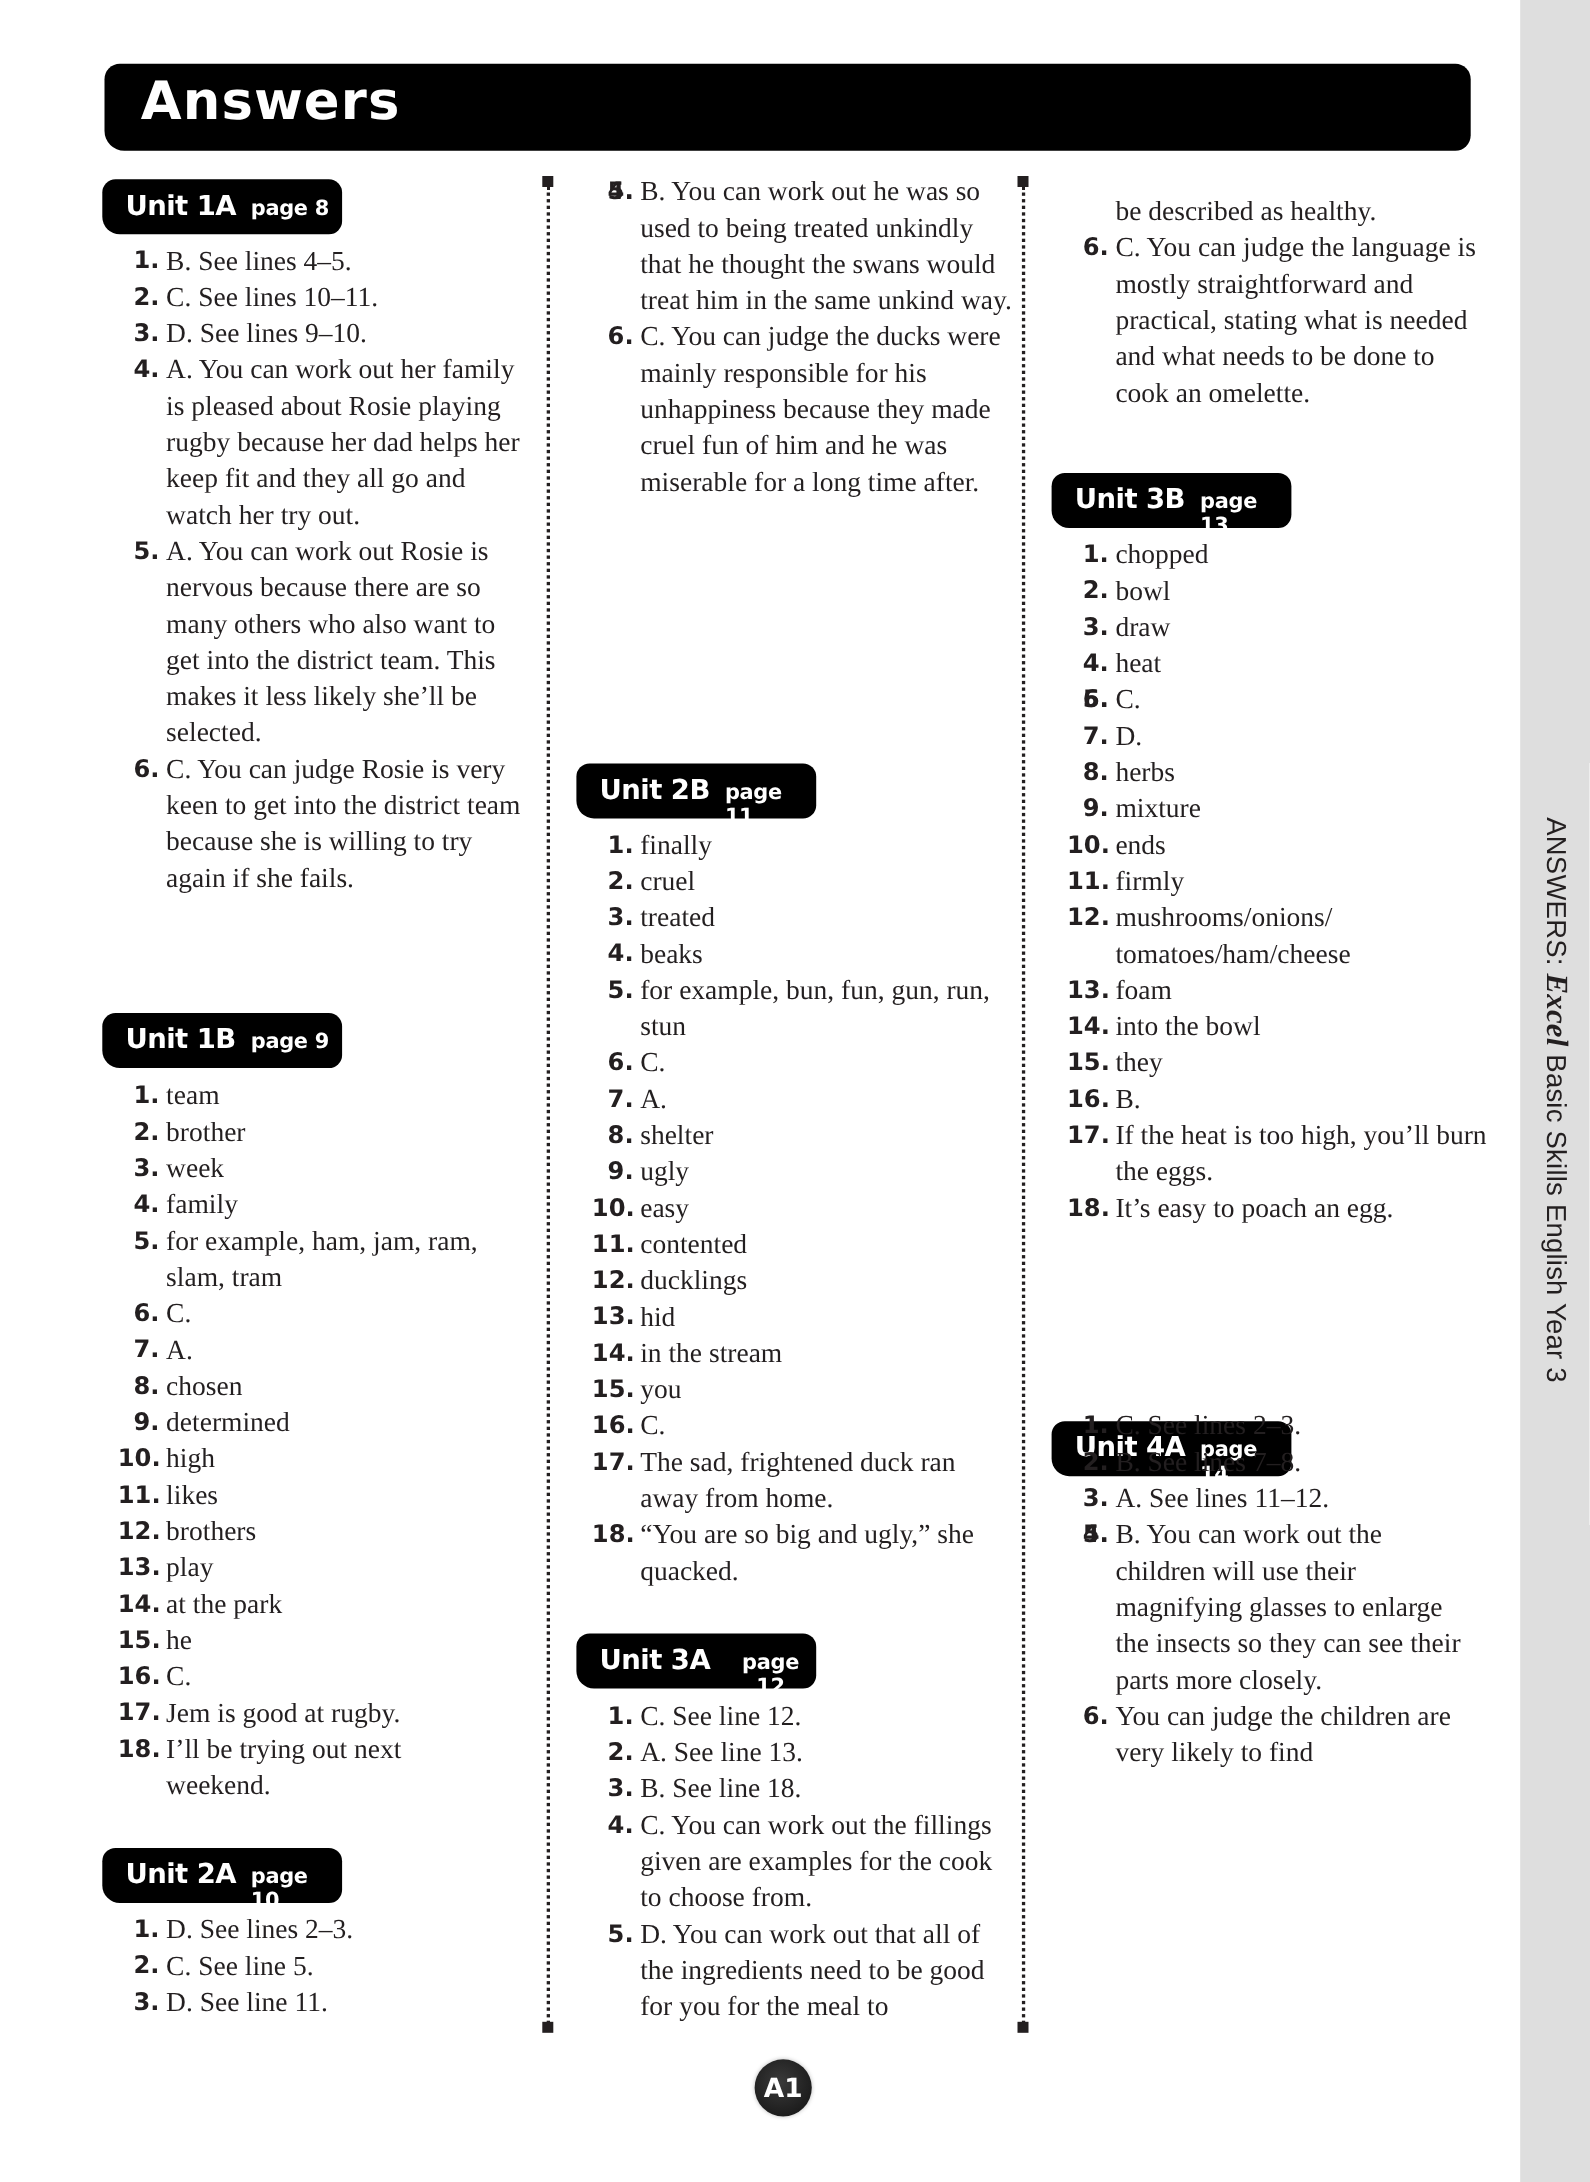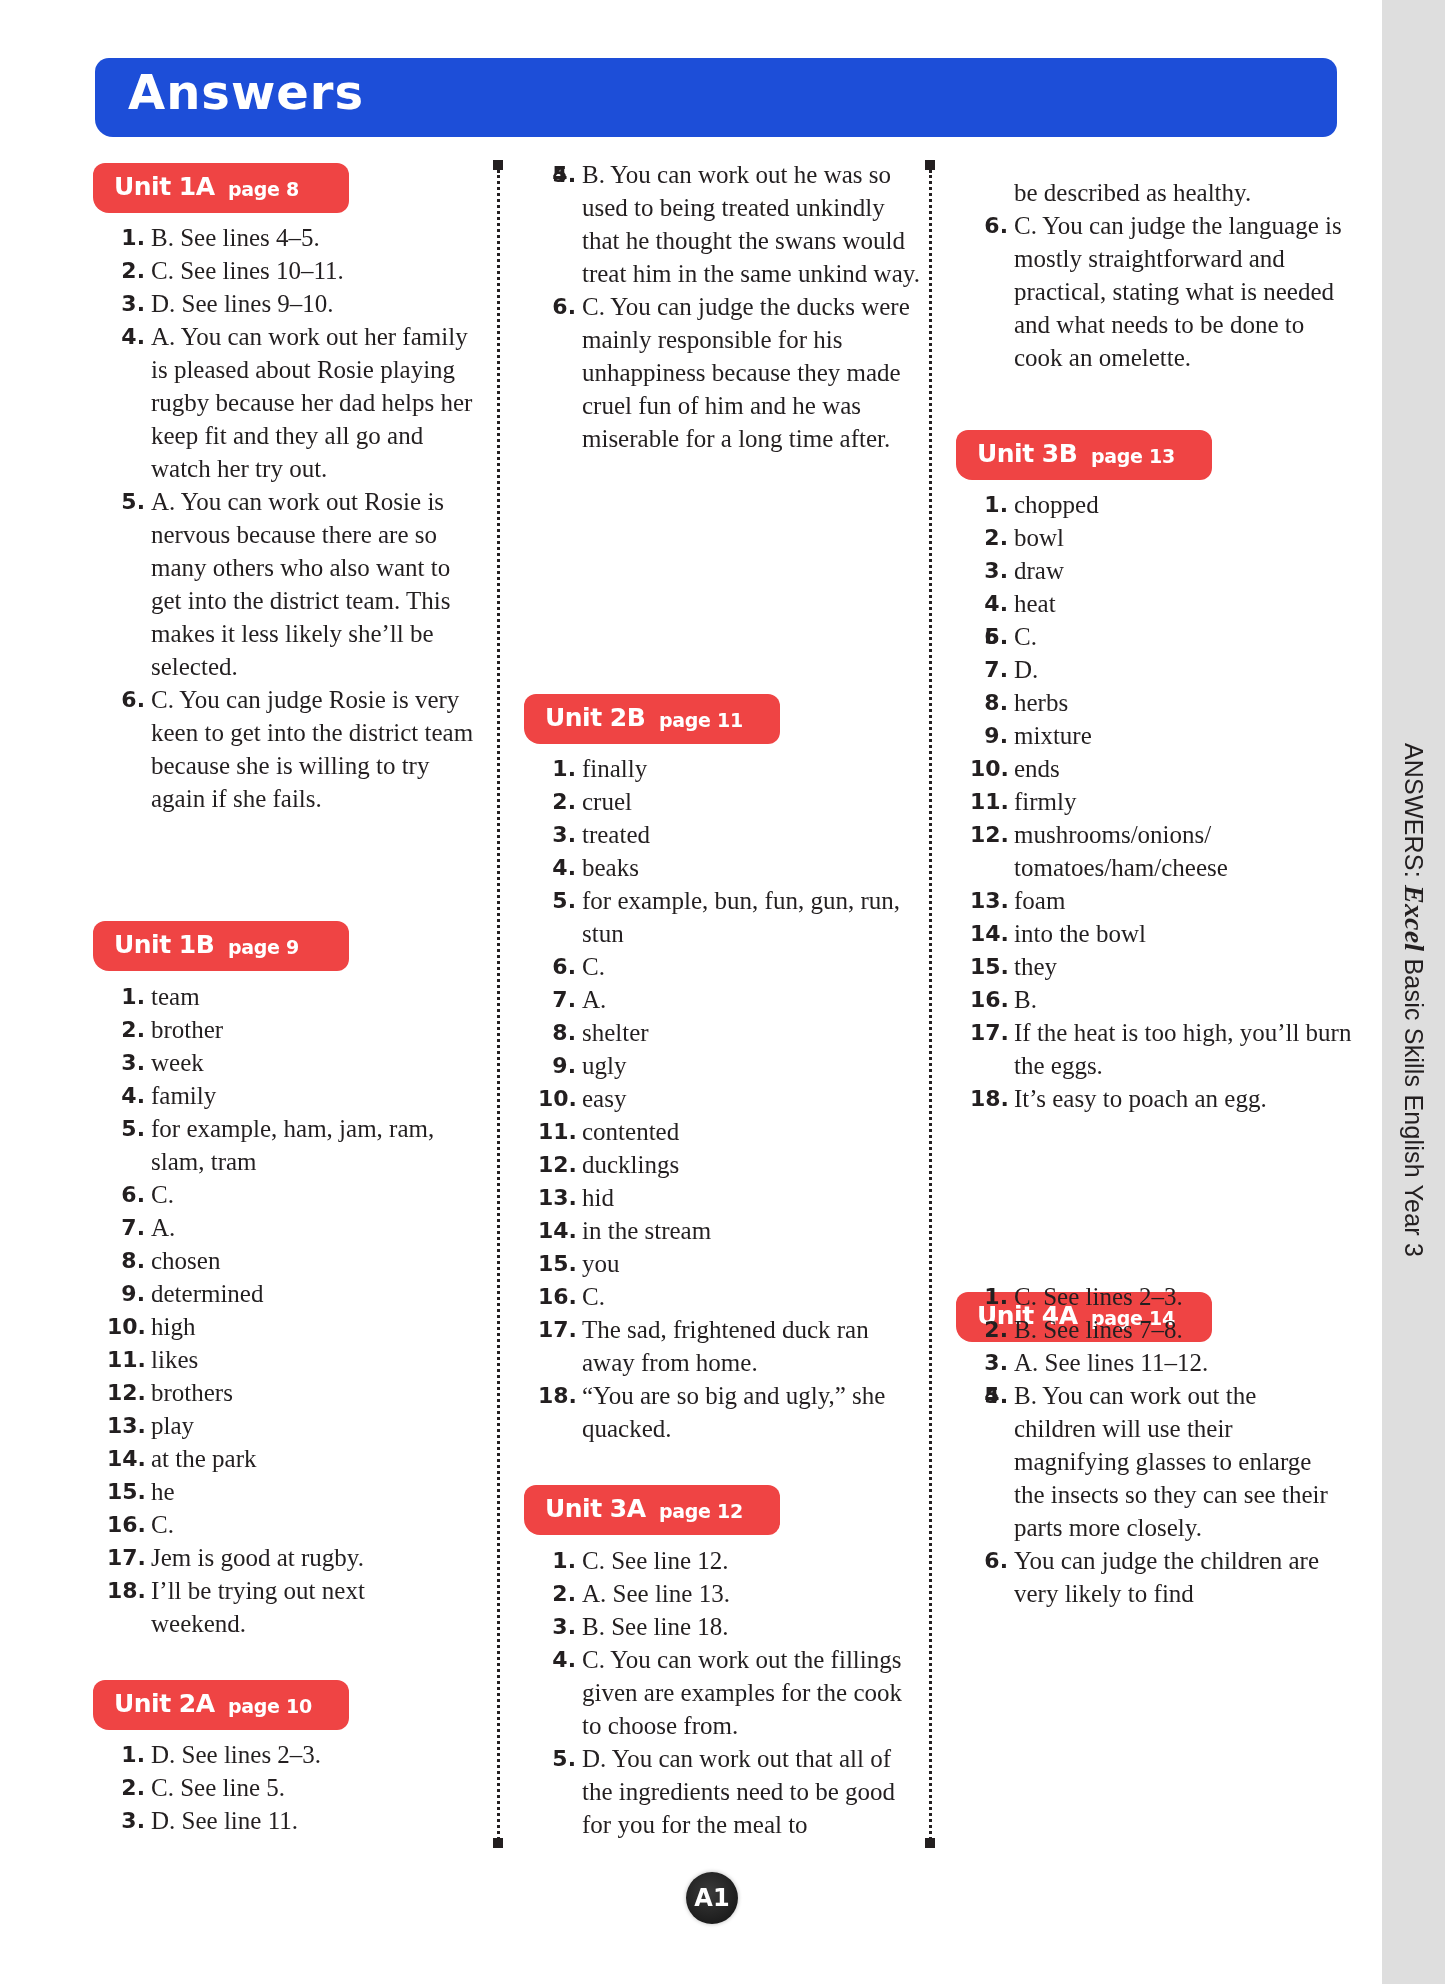--- a/index.html
+++ b/index.html
@@ -1,25 +1,25 @@
 <!DOCTYPE html>
 <html><head>
 <meta charset="utf-8">
 <style>
   html, body { margin:0; padding:0; }
   body { width:1445px; height:1984px; background:#ffffff; position:relative; overflow:hidden; font-family:"Liberation Serif", "DejaVu Serif", serif; color:#231f20; }
   .side-strip { position:absolute; left:1382px; top:0; width:63px; height:1984px; background:#dedede; }
   .side-text { position:absolute; left:1382px; top:0; width:63px; height:1984px; }
   .side-text span.rot { position:absolute; left:50%; top:1000px; transform:translate(-50%,-50%) rotate(90deg); white-space:nowrap; font-family:"Liberation Sans", "DejaVu Sans", sans-serif; font-size:25px; color:#231f20; letter-spacing:0.2px; }
   .side-text .brand { font-family:"Liberation Serif", serif; font-weight:bold; font-style:italic; font-size:28px; }
-  .header-bar { position:absolute; left:95px; top:58px; width:1242px; height:79px; background:#1d4ed8; border-radius:14px 14px 14px 18px;text-align:right; }
+  .header-bar { position:absolute; left:95px; top:58px; width:1242px; height:79px; background:#000000; border-radius:14px 14px 14px 18px;text-align:right; }
   .header-title { position:absolute; left:33px; top:6px; font-family:"DejaVu Sans", sans-serif; font-weight:bold; font-size:48px; color:#ffffff; letter-spacing:1px; }
   .divider { position:absolute; width:0; border-left:3px dotted #231f20; }
   .divider-cap { position:absolute; width:10px; height:10px; background:#231f20; }
-  .unit-header { position:absolute; height:50px; width:256px; background:#ef4444; border-radius:12px 12px 12px 16px; color:#fff; }
+  .unit-header { position:absolute; height:50px; width:218px; background:#000000; border-radius:12px 12px 12px 16px; color:#fff; }
   .unit-title { position:absolute; left:21px; top:9px; font-family:"DejaVu Sans", sans-serif; font-weight:bold; font-size:25px; letter-spacing:-0.5px; }
   .unit-page { position:absolute; left:135px; top:15px; font-family:"DejaVu Sans", sans-serif; font-weight:bold; font-size:19px; letter-spacing:-0.3px; }
   ol.answers { position:absolute; list-style:none; margin:0; padding:0; width:360px; }
   ol.answers li { position:relative; padding-left:44px; font-size:25px; line-height:33px; }
   ol.answers li .num { position:absolute; left:0; width:38px; text-align:right; font-family:"DejaVu Sans", sans-serif; font-weight:bold; font-size:22px; }
   .page-badge { position:absolute; left:686px; top:1872px; width:52px; height:52px; border-radius:50%; background:radial-gradient(circle at 45% 40%, #3a3a3a, #111); box-shadow:0 0 4px #bbb; color:#fff; text-align:center; line-height:52px; font-family:"DejaVu Sans", sans-serif; font-weight:bold; font-size:24px; }
 </style>
 </head>
 <body>
 

